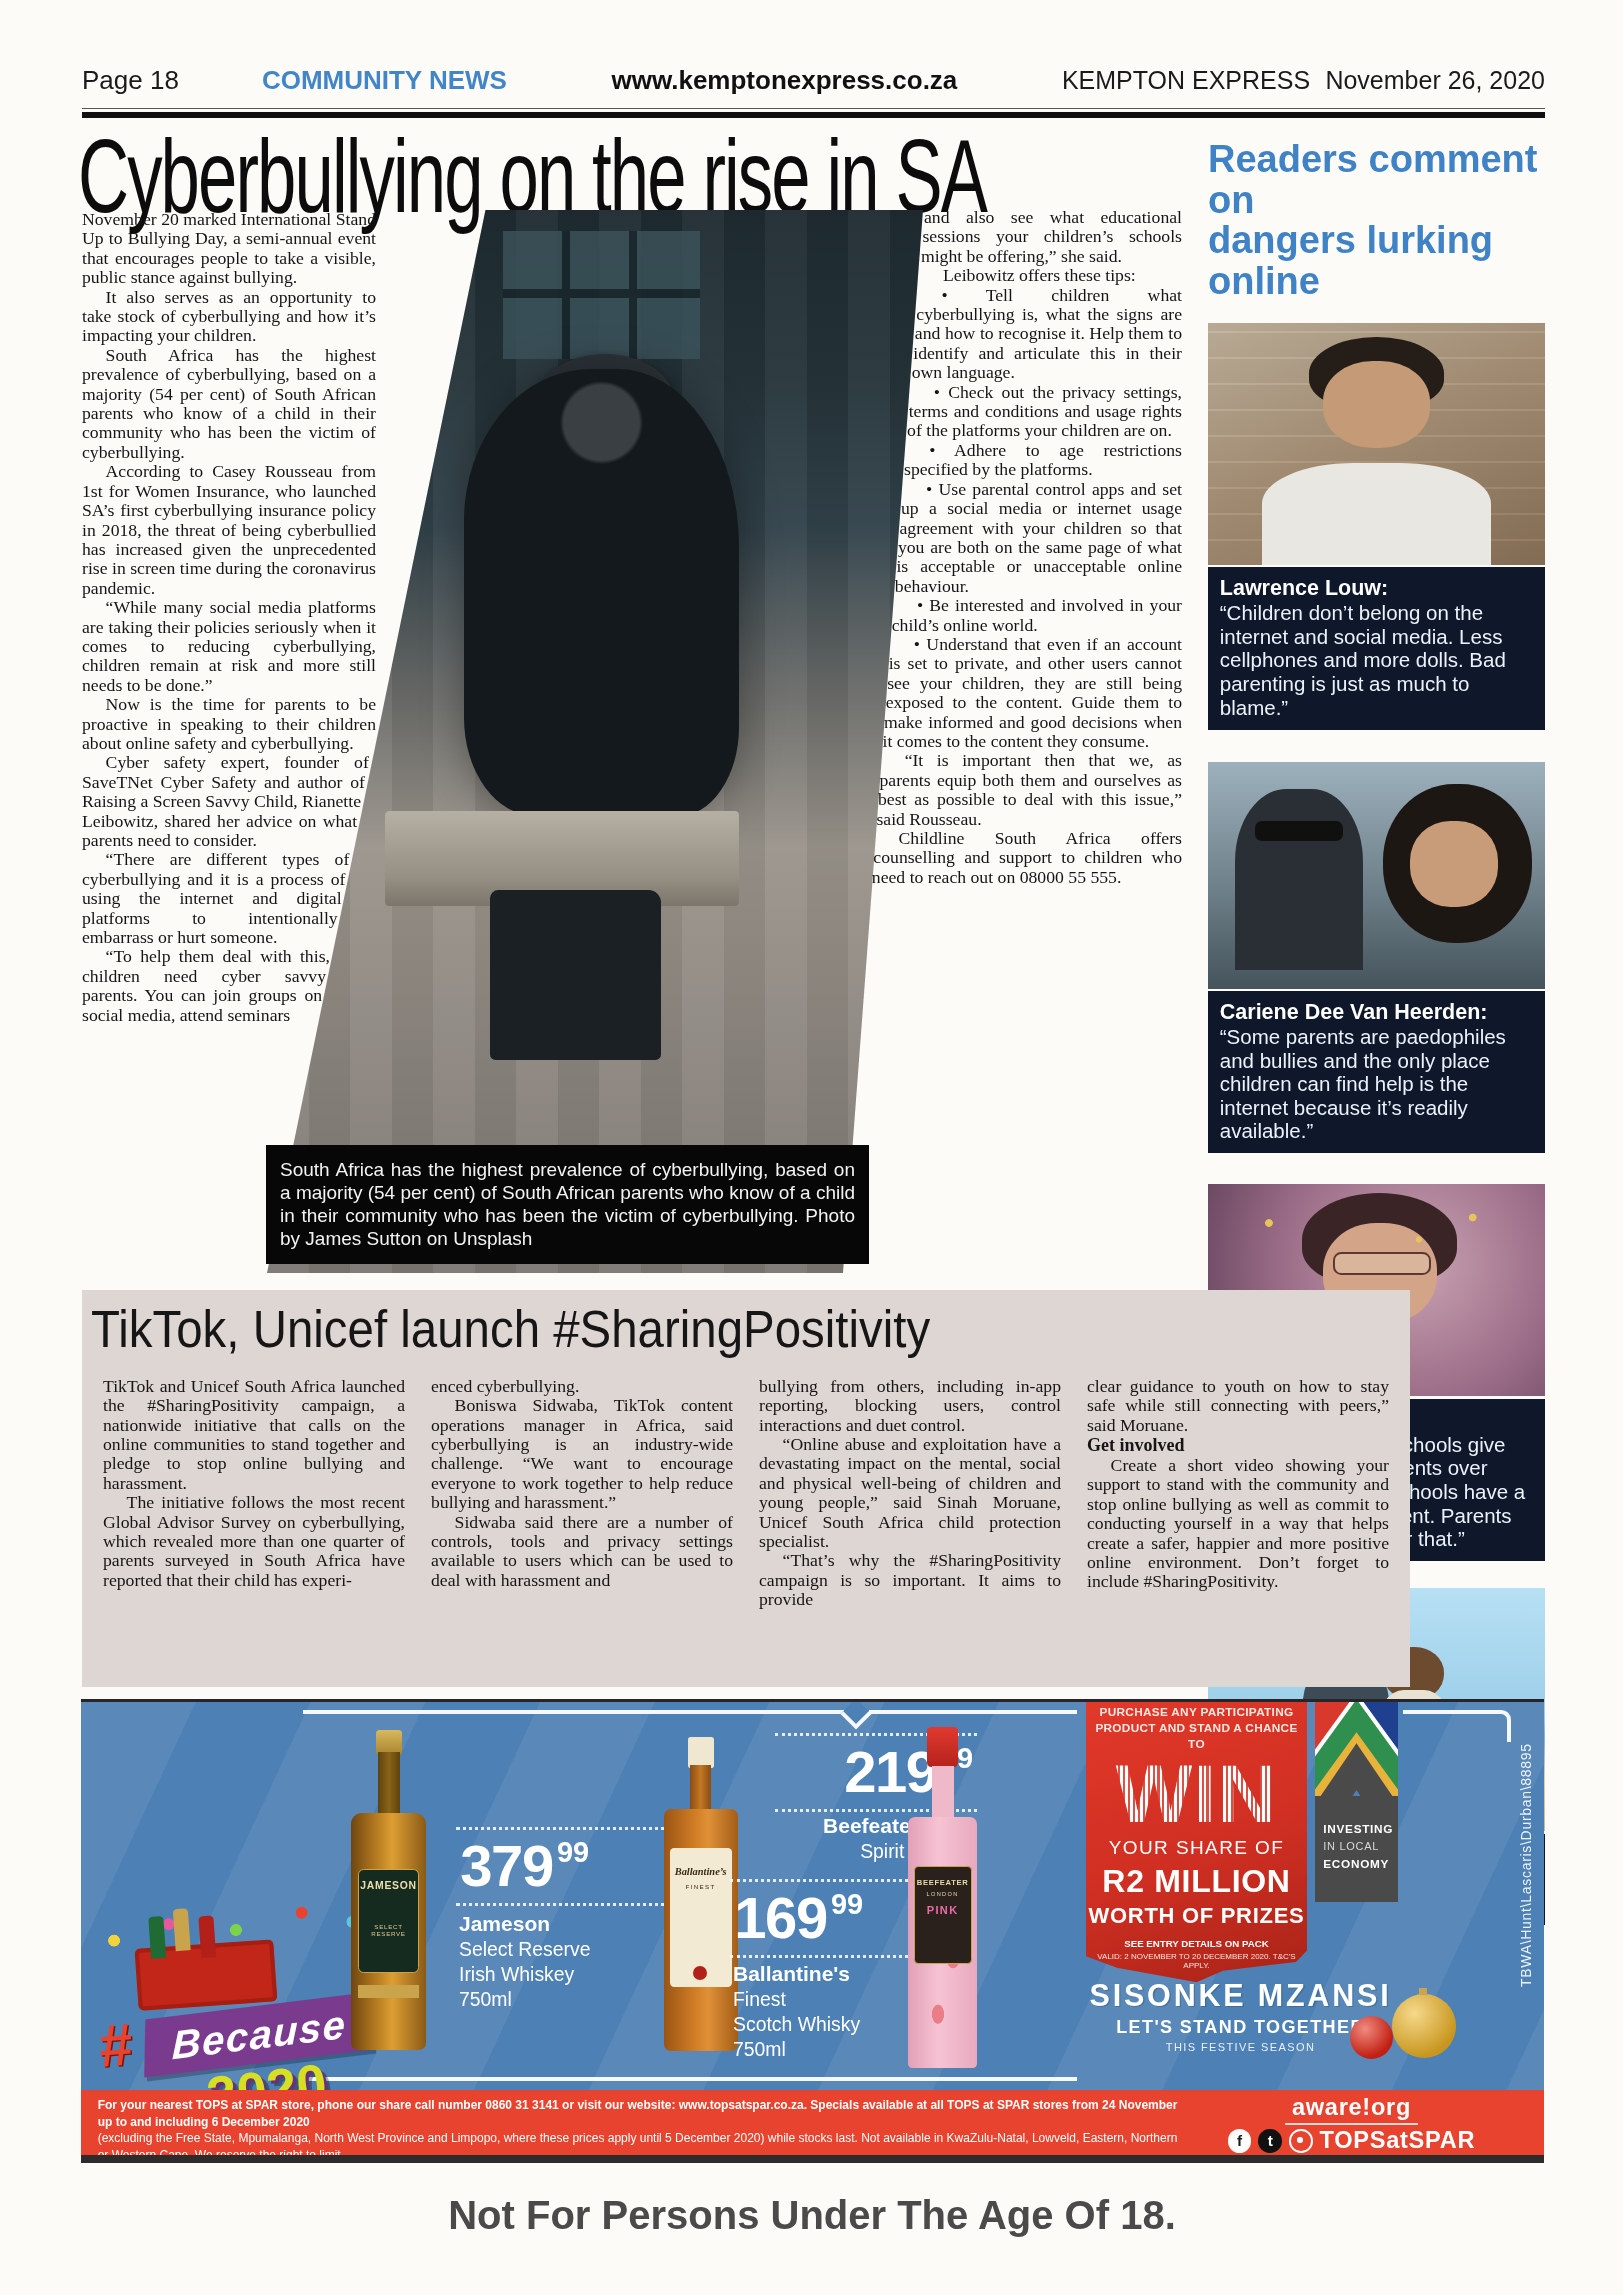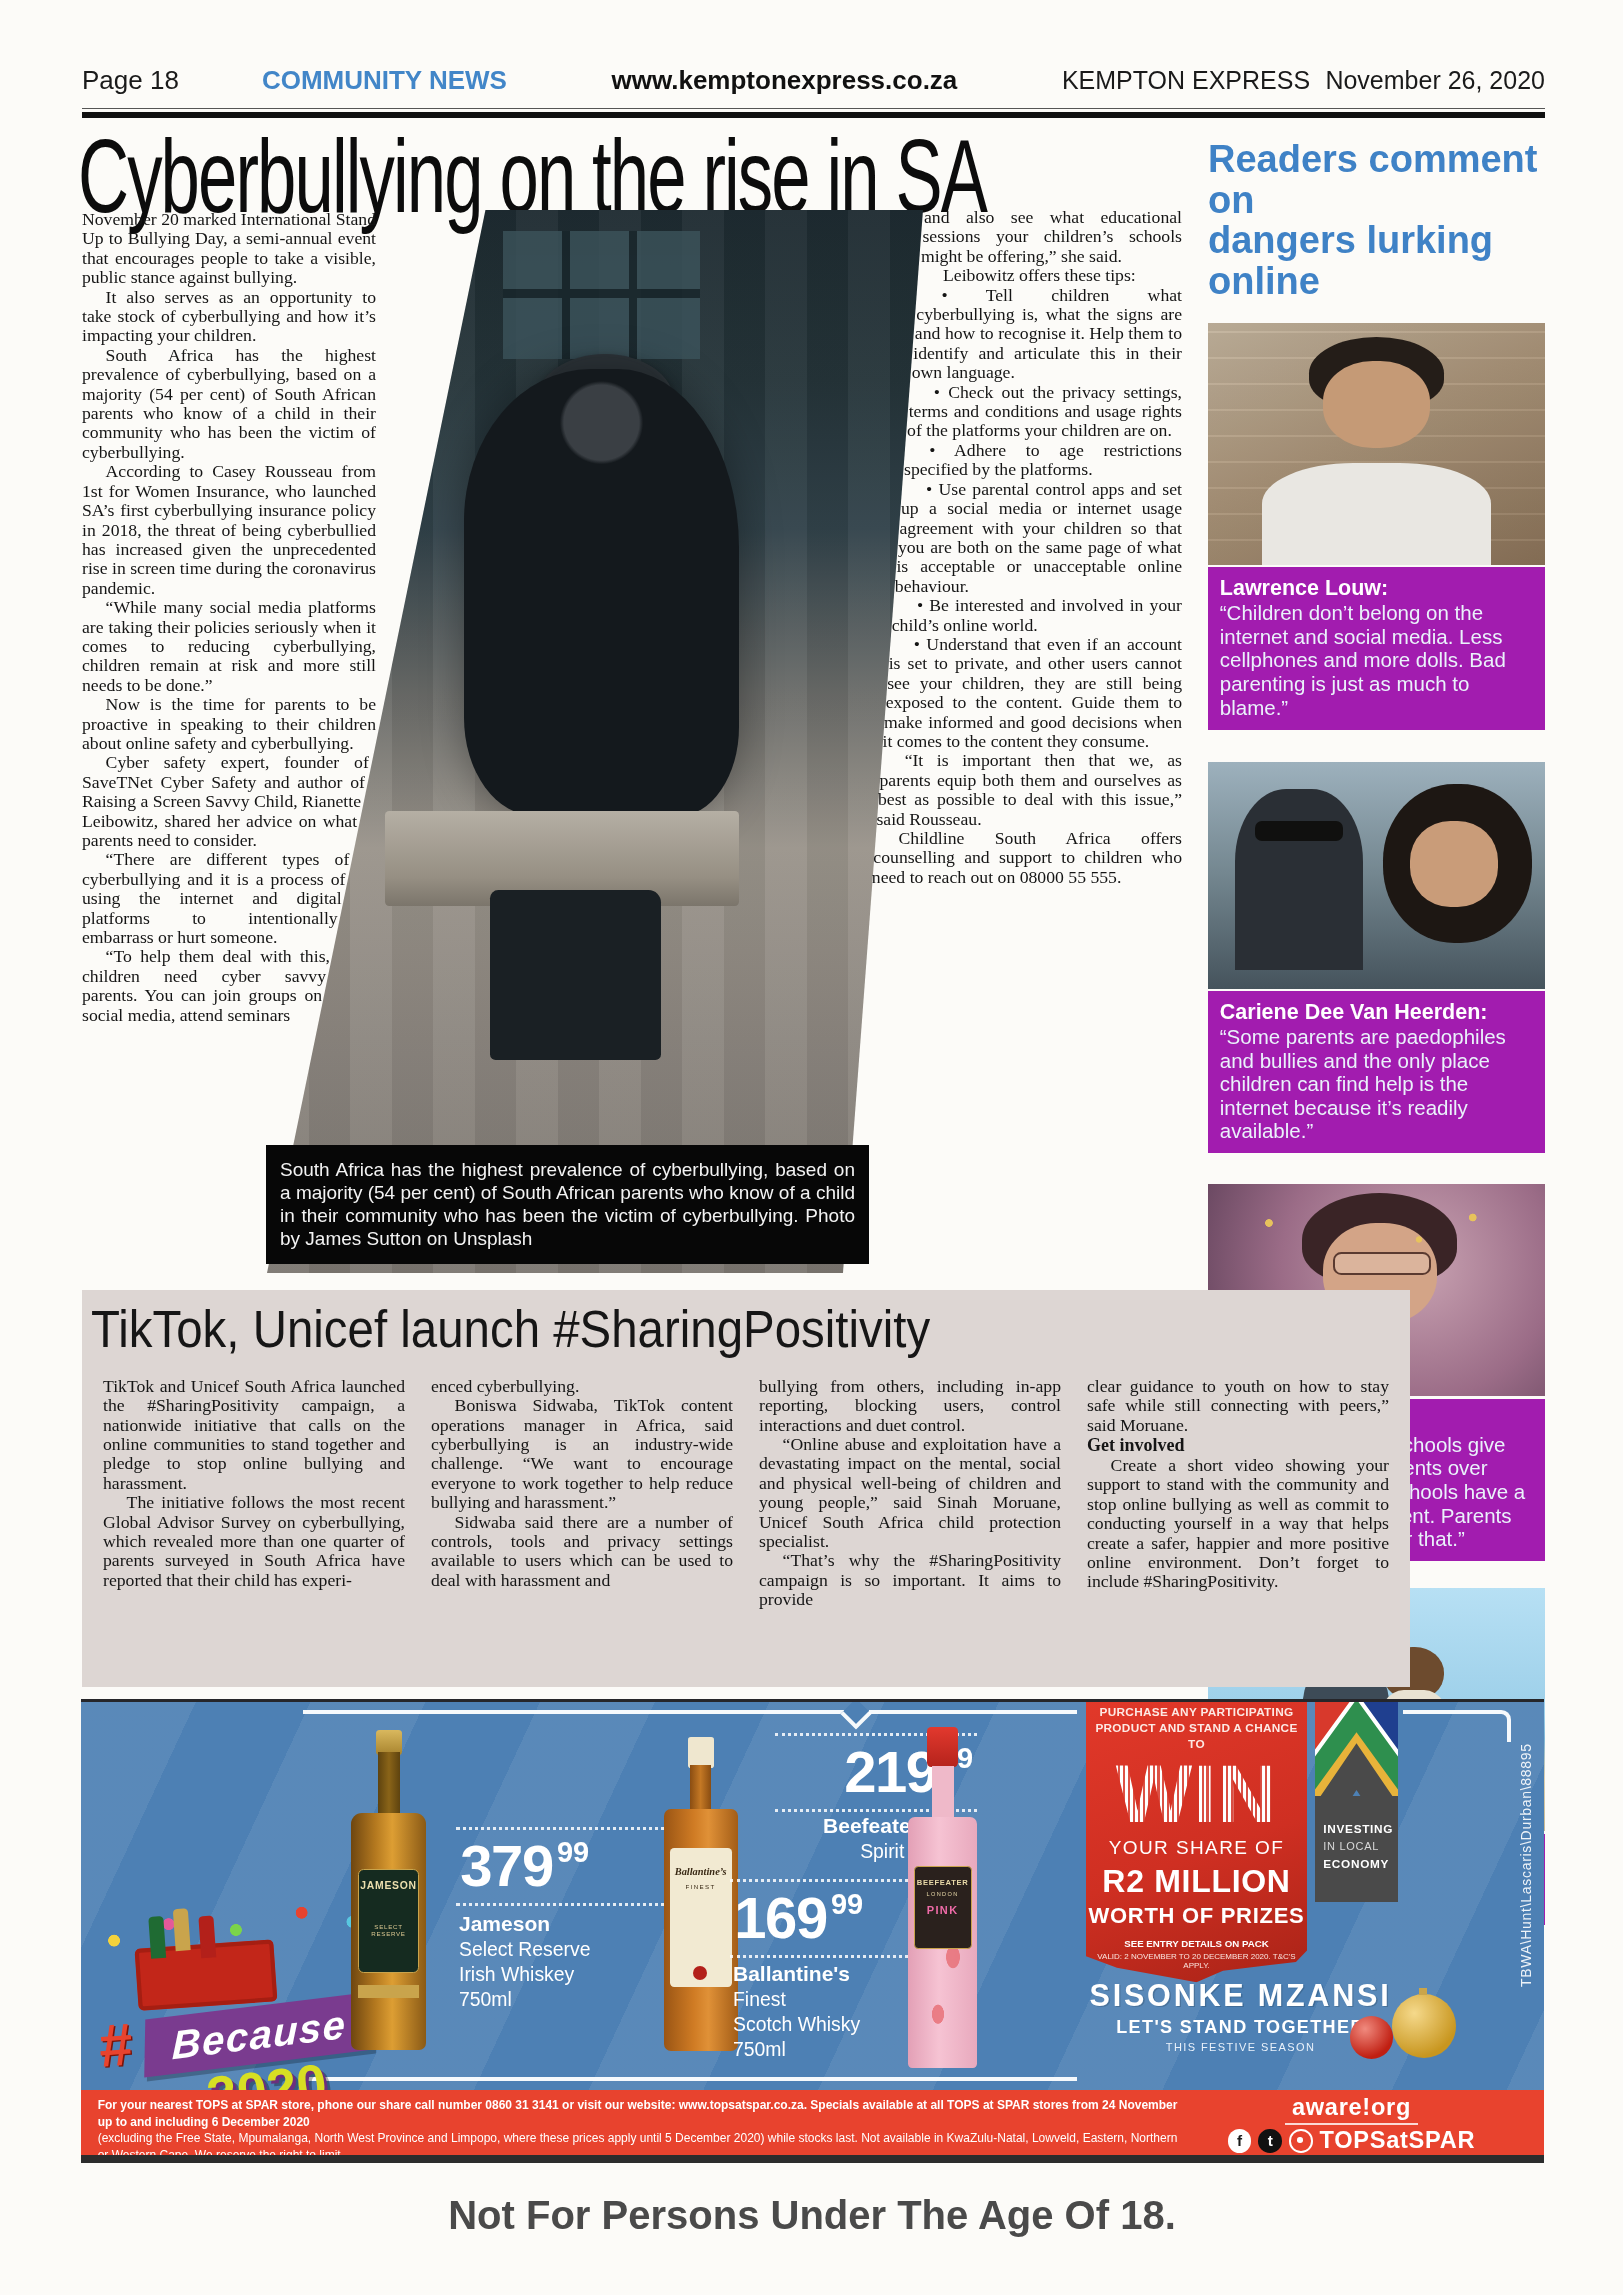--- a/index.html
+++ b/index.html
@@ -58,21 +58,21 @@
 
   .photo-caption{position:absolute;left:266px;top:1145px;width:575px;background:#070707;
       color:#f3f3f3;font-family:"Liberation Sans",sans-serif;font-size:19px;line-height:23px;
       padding:12.5px 14px 14px;text-align:justify;z-index:5;}
 
   
   .sidebar{position:absolute;left:1208px;top:115px;width:337px;}
   .sb-heading{font-family:"Liberation Sans",sans-serif;font-weight:bold;font-size:38px;
       line-height:1.07;color:#3f82c6;margin-top:24px;}
   .photo{position:relative;width:100%;overflow:hidden;}
-  .quote-box{background:#a21caf;color:#eaf2fb;font-family:"Liberation Sans",sans-serif;
+  .quote-box{background:#0f172a;color:#eaf2fb;font-family:"Liberation Sans",sans-serif;
       padding:9px 11.8px 10.4px;margin-top:2.8px;}
   .quote-name{font-weight:bold;font-size:21.5px;color:#ffffff;line-height:1.15;}
   .quote-text{font-size:20.5px;line-height:23.6px;}
 
   .photo-1{height:242px;margin-top:21px;
       background:repeating-linear-gradient(0deg,rgba(0,0,0,.06) 0 23.6px,rgba(255,255,255,.05) 23.6px 26px),
                  linear-gradient(155deg,#c3b49e 0%,#ab957a 45%,#8a7258 100%);}
   .photo-1 .ph-hair{position:absolute;left:30%;top:6%;width:40%;height:30%;background:#241d18;border-radius:50% 50% 42% 42%;}
   .photo-1 .ph-face{position:absolute;left:34%;top:16%;width:32%;height:36%;background:#c59a76;border-radius:46%;}
   .photo-1 .ph-shirt{position:absolute;left:16%;top:58%;width:68%;height:42%;background:#e9e7e2;border-radius:40% 40% 0 0;}
@@ -172,21 +172,21 @@
 
   .beefeater{left:827px;top:25px;width:69px;height:342px;}
   .bee-cap{left:19.4px;top:0;width:30.5px;height:40px;background:linear-gradient(#e2392e,#b5231c);border-radius:4.2px;}
   .bee-neck{left:23.6px;top:39px;width:22px;height:56px;background:#efb9c9;}
   .bee-body{left:0;top:90px;width:69px;height:251px;border-radius:7px 7px 4.2px 4.2px;
       background:linear-gradient(90deg,#e3a0b6 0%,#f6c3d3 45%,#e8a9bd 100%);}
   .bee-sprig{left:9.7px;top:104px;width:50px;height:229px;
       background:radial-gradient(ellipse 11px 18px at 30% 30%,#e86d74 0 60%,transparent 65%),
                  radial-gradient(ellipse 11px 18px at 70% 55%,#e86d74 0 60%,transparent 65%),
                  radial-gradient(ellipse 9.7px 15.3px at 40% 80%,#e86d74 0 60%,transparent 65%);opacity:.8;}
-  .bee-label{left:5.6px;top:139px;width:58px;height:83px;background:#2a211d;border:1.4px solid #c9a44c;
+  .bee-label{left:5.6px;top:139px;width:58px;height:98px;background:#2a211d;border:1.4px solid #c9a44c;
       border-radius:4.2px;text-align:center;color:#e8d9a8;padding-top:11px;box-sizing:border-box;}
   .bee-label .b1{font-weight:bold;font-size:7.6px;letter-spacing:0.7px;display:block;}
   .bee-label .b2{font-size:5.6px;letter-spacing:1.4px;display:block;margin-top:4.2px;}
   .bee-label .b3{font-weight:bold;font-size:11px;letter-spacing:1.4px;display:block;margin-top:7px;color:#ef6ba8;}
 
   .price-block{position:absolute;border-top:3.5px dotted rgba(255,255,255,.85);
       border-bottom:3.5px dotted rgba(255,255,255,.85);padding:7px 4.2px 8.3px;color:#fff;}
   .price-int{font-weight:bold;font-size:58px;line-height:1;letter-spacing:-1.4px;}
   .price-dec{font-weight:bold;font-size:29px;position:relative;top:-23.6px;margin-left:4.2px;}
   .prod-name{position:absolute;color:#fff;}

